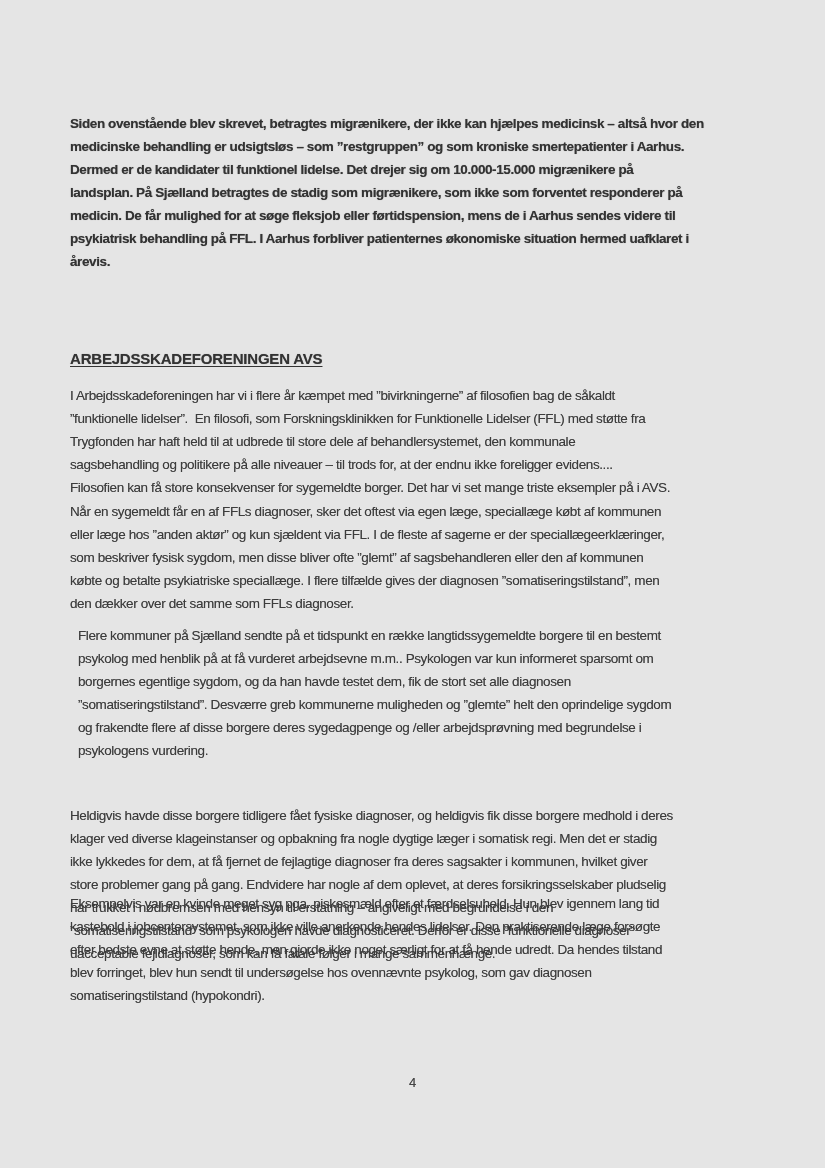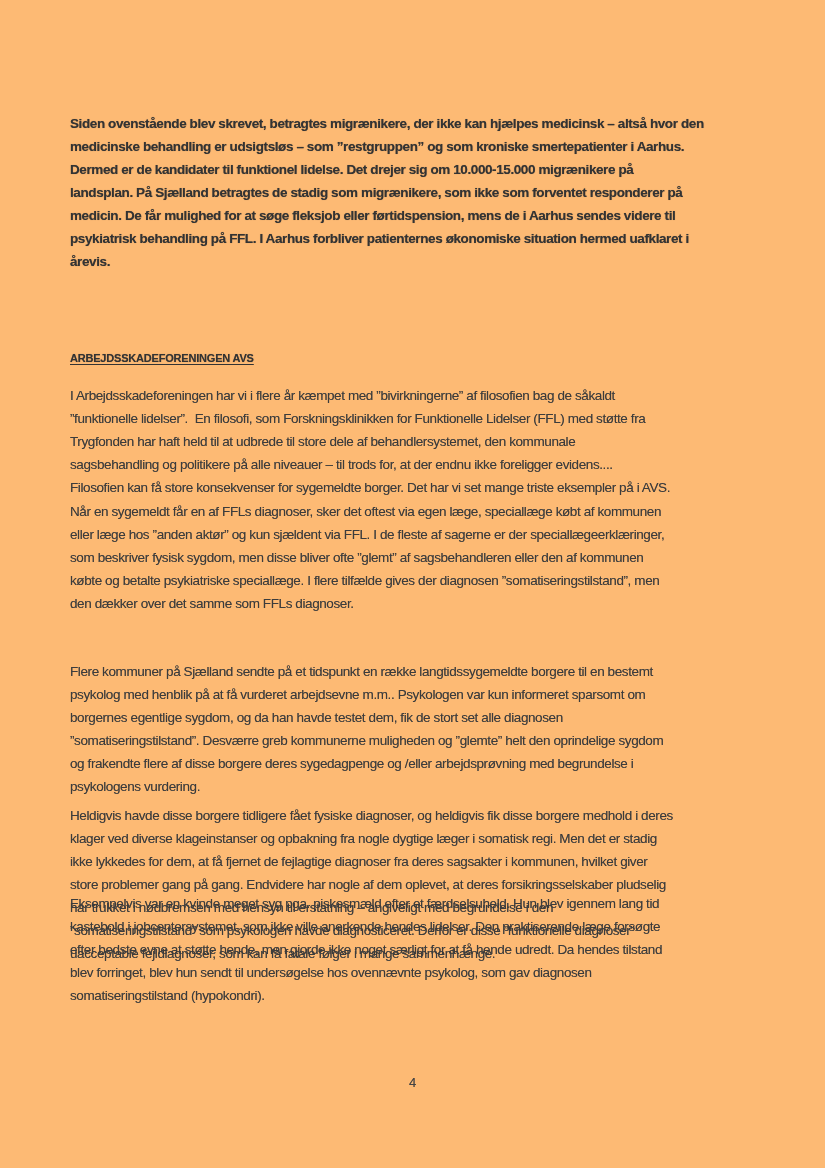--- a/index.html
+++ b/index.html
@@ -3,21 +3,21 @@
 <meta charset="utf-8">
 <style>
   * { margin: 0; padding: 0; box-sizing: border-box; }
   html, body {
     background: #ffffff;
   }
   .page {
     position: relative;
     width: 825px;
     height: 1168px;
-    background: #fdba74;
+    background: #e5e5e5;
     overflow: hidden;
     font-family: "Liberation Sans", "DejaVu Sans", sans-serif;
     color: #3a3a3a;
   }
   .para {
     position: absolute;
     left: 70px;
     font-size: 13.5px;
     letter-spacing: -0.4px;
     line-height: 23px;
@@ -26,21 +26,21 @@
     text-shadow: 0 0 0.6px rgba(70,70,70,0.55);  
   }
   .para.bold {
     font-weight: 700;
     color: #333333;
     text-shadow: 0 0 0.7px rgba(50,50,50,0.6);
   }
   .heading {
     position: absolute;
     left: 70px;
-    font-size: 11px;
+    font-size: 15px;
     letter-spacing: -0.2px;
     line-height: 23px;
     font-weight: 700;
     color: #333333;
     text-decoration: underline;
     text-underline-offset: 2px;
     white-space: pre;
     text-shadow: 0 0 0.7px rgba(50,50,50,0.6);
   }
   .page-number {
@@ -52,21 +52,21 @@
     font-size: 13px;
     line-height: 23px;
     color: #444444;
     text-shadow: 0 0 0.6px rgba(70,70,70,0.55);
   }
   
   .pos-intro   { top: 112px; }
   .pos-heading { top: 347px; }
   .pos-p1      { top: 384px; }
   .pos-p2      { top: 500px; }
-  .pos-p3      { top: 660px; }
+  .pos-p3      { top: 624px; margin-left: 8px; }
   .pos-p4      { top: 804px; }
   .pos-p5      { top: 892px; }
 </style>
 </head>
 <body>
 
 <div class="page">
 
   <p class="para bold pos-intro">Siden ovenstående blev skrevet, betragtes migrænikere, der ikke kan hjælpes medicinsk – altså hvor den
 medicinske behandling er udsigtsløs – som ”restgruppen” og som kroniske smertepatienter i Aarhus.

